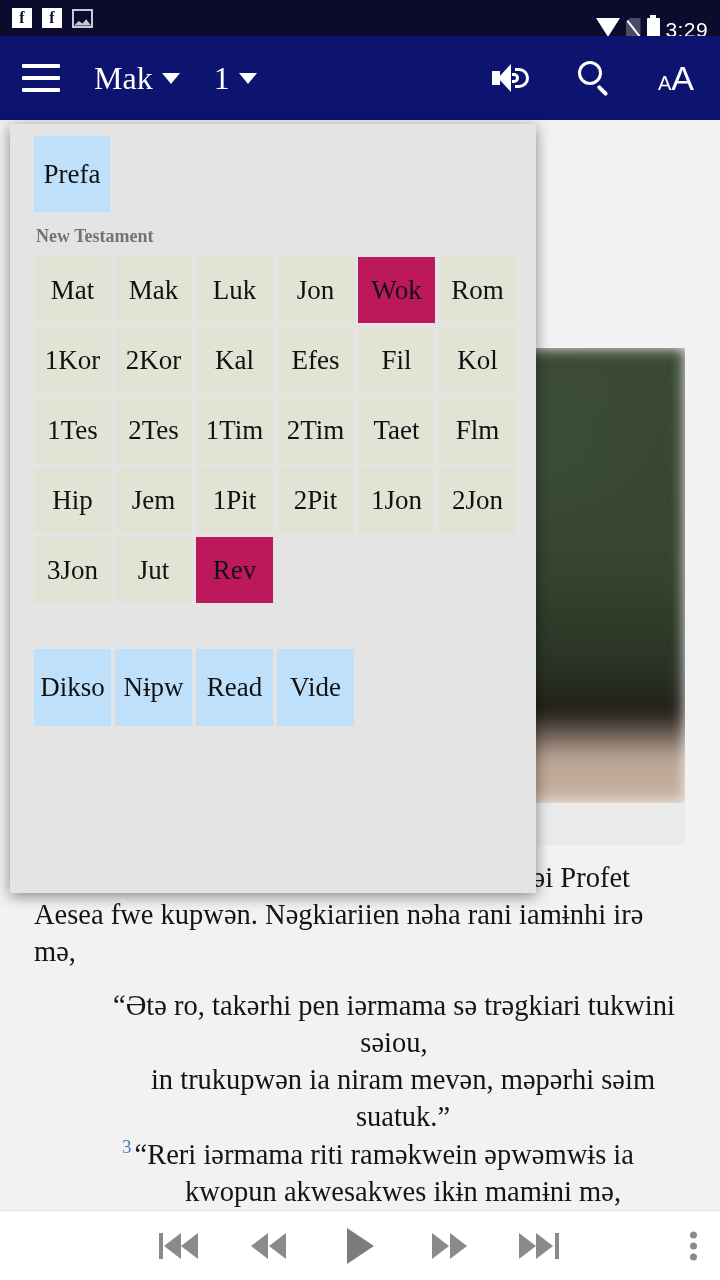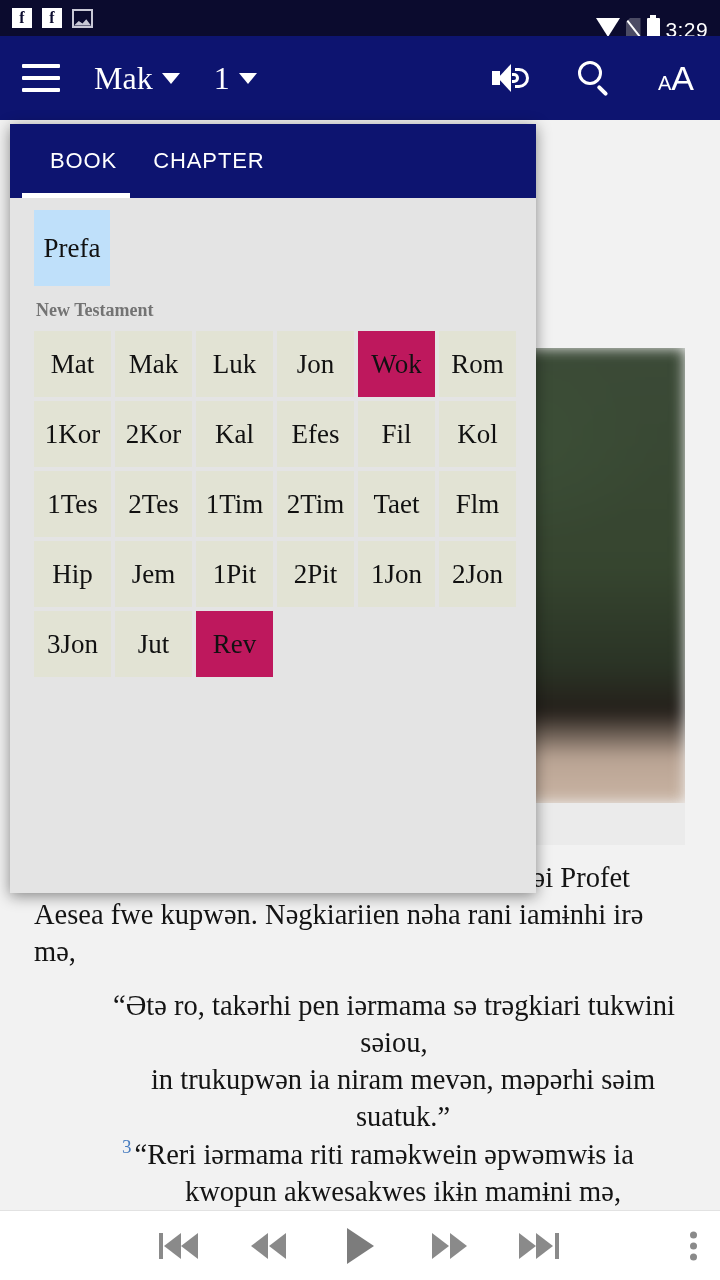--- a/index.html
+++ b/index.html
@@ -233,24 +233,20 @@
         <div class="v-ind">“Ətə ro, takərhi pen iərmama sə trəgkiari tukwini səiou,</div>
         <div class="v-ind2">in trukupwən ia niram mevən, məpərhi səim suatuk.”</div>
         <div class="v-para" style="text-align:center;padding-left:70px;"><span class="vnum">3</span><span>“Reri iərmama riti raməkwein əpwəmwɨs ia</span></div>
         <div class="v-ind2">kwopun akwesakwes ikɨn mamɨni mə,</div>
 
       </div>
     </div>
   </div>
 
   <div class="panel">
-    <div class="panel-tabs">
-      <div class="ptab active">BOOK</div>
-      <div class="ptab">CHAPTER</div>
-    </div>
     <div class="panel-body">
       <div class="prefa-row">
         <div class="tile tile-prefa">Prefa</div>
       </div>
       <div class="section-title">New Testament</div>
 
       <div class="grid">
         <div class="grow">
           <div class="tile tile-book">Mat</div>
           <div class="tile tile-book">Mak</div>
@@ -283,20 +279,26 @@
           <div class="tile tile-book">1Jon</div>
           <div class="tile tile-book">2Jon</div>
         </div>
         <div class="grow">
           <div class="tile tile-book">3Jon</div>
           <div class="tile tile-book">Jut</div>
           <div class="tile tile-book sel">Rev</div>
         </div>
       </div>
 
+      <div class="actions">
+        <div class="tile tile-act">Dikso</div>
+        <div class="tile tile-act">Nɨpw</div>
+        <div class="tile tile-act">Read</div>
+        <div class="tile tile-act">Vide</div>
+      </div>
     </div>
   </div>
 
   <div class="mediabar">
     <div class="mb-group">
       <div class="mb-btn">
         <span class="bar-v" style="left:2px;"></span>
         <span class="tri l" style="left:7px;"></span>
         <span class="tri l" style="left:24px;"></span>
       </div>

